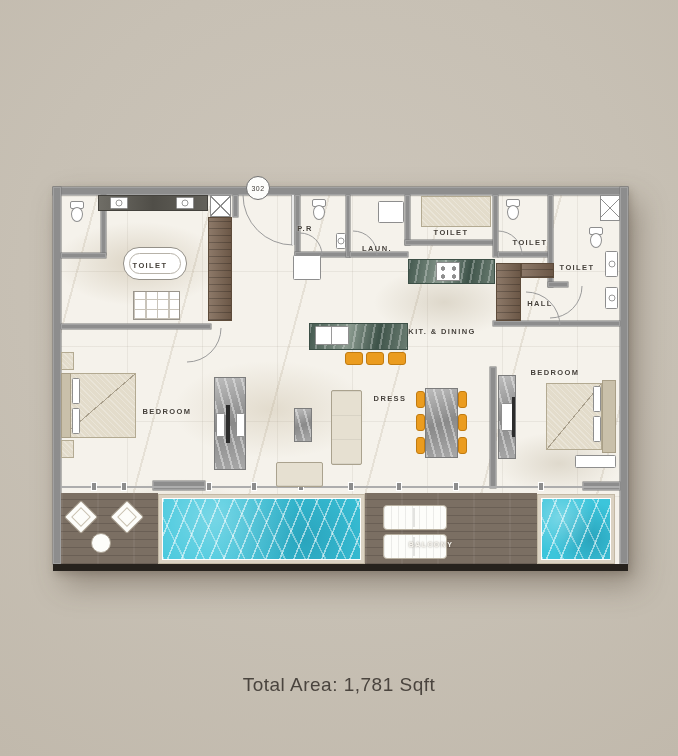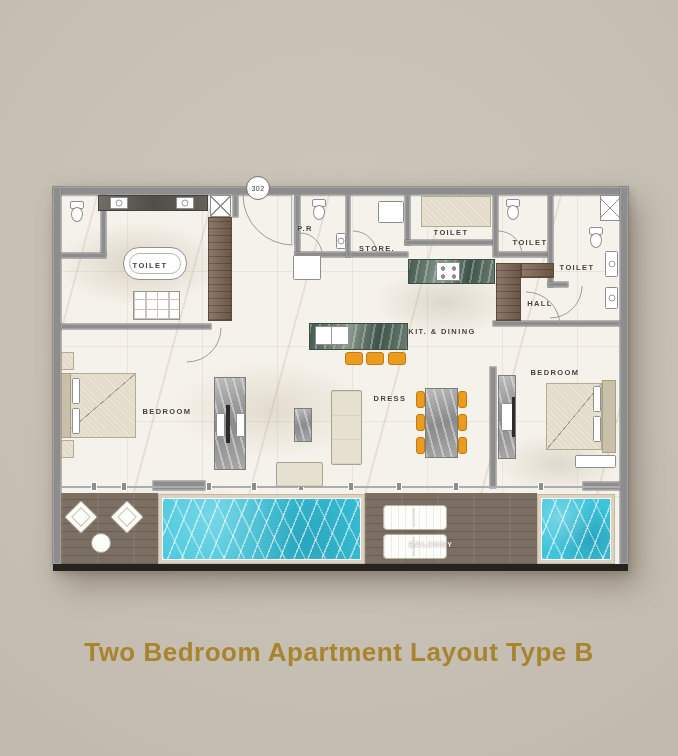--- a/index.html
+++ b/index.html
@@ -237,30 +237,30 @@
     <div class="frame" style="left:105px;top:307px;width:207px;height:70px"></div>
     <div class="water" style="left:109px;top:311px;width:199px;height:62px"></div>
     <div class="deck" style="left:312px;top:306px;width:172px;height:71px"></div>
     <div class="lounger" style="left:330px;top:318px;width:64px;height:25px"></div>
     <div class="lounger" style="left:330px;top:347px;width:64px;height:25px"></div>
     <div class="frame" style="left:484px;top:307px;width:78px;height:70px"></div>
     <div class="water" style="left:488px;top:311px;width:70px;height:62px"></div>
 
     <div class="lbl" style="left:97px;top:78px">TOILET</div>
     <div class="lbl" style="left:252px;top:41px">P.R</div>
-    <div class="lbl" style="left:324px;top:61px">STORE.</div>
+    <div class="lbl" style="left:324px;top:61px">LAUN.</div>
     <div class="lbl" style="left:398px;top:45px">TOILET</div>
     <div class="lbl" style="left:477px;top:55px">TOILET</div>
     <div class="lbl" style="left:524px;top:80px">TOILET</div>
     <div class="lbl" style="left:487px;top:116px">HALL</div>
     <div class="lbl" style="left:389px;top:144px">KIT. &amp; DINING</div>
     <div class="lbl" style="left:114px;top:224px">BEDROOM</div>
     <div class="lbl" style="left:337px;top:211px">DRESS</div>
     <div class="lbl" style="left:502px;top:185px">BEDROOM</div>
     <div class="lbl light" style="left:378px;top:357px">BALCONY</div>
 
     <div class="badge" style="left:193px;top:-11px">
         <span>302</span>
       </div>
   </div>
 
-  <div class="title">Two Bedroom Apartment Layout Type B</div>
+  <div class="subtitle">Total Area: 1,781 Sqft</div>
 </div>
 
 </body></html>

